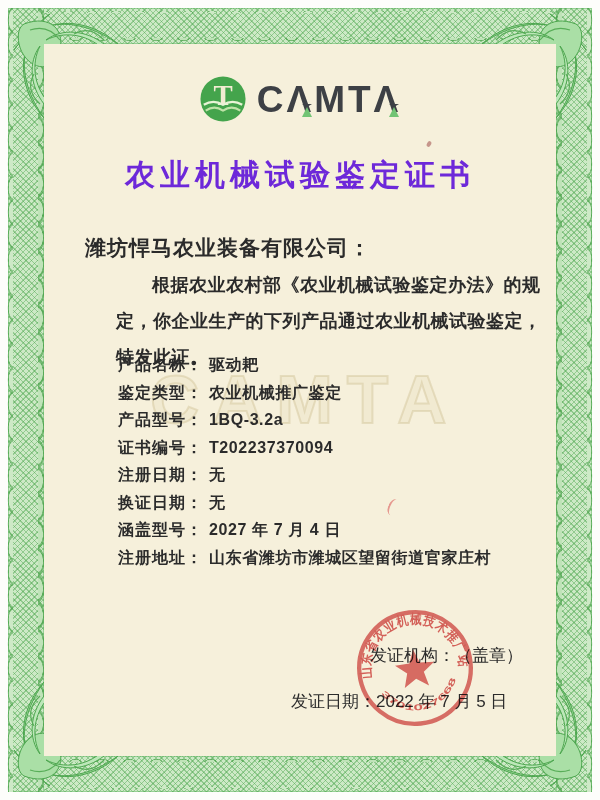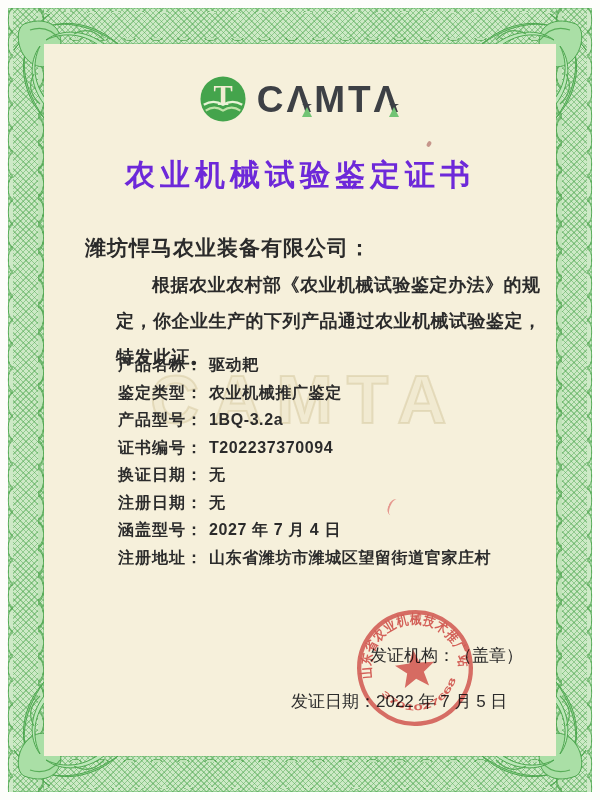--- a/index.html
+++ b/index.html
@@ -225,25 +225,25 @@
       <div class="f-row">
         <span class="f-label">产品型号：</span><span class="f-value">1BQ-3.2a</span>
       </div>
 
 
       <div class="f-row">
         <span class="f-label">证书编号：</span><span class="f-value">T202237370094</span>
       </div>
 
       <div class="f-row">
+        <span class="f-label">注册日期：</span><span class="f-value">无</span>
+      </div>
+
+      <div class="f-row">
         <span class="f-label">换证日期：</span><span class="f-value">无</span>
-      </div>
-
-      <div class="f-row">
-        <span class="f-label">注册日期：</span><span class="f-value">无</span>
       </div>
 
       <div class="f-row">
         <span class="f-label">涵盖型号：</span><span class="f-value">2027 年 7 月 4 日</span>
       </div>
 
       <div class="f-row">
         <span class="f-label">注册地址：</span><span class="f-value">山东省潍坊市潍城区望留街道官家庄村</span>
       </div>
     </div>

